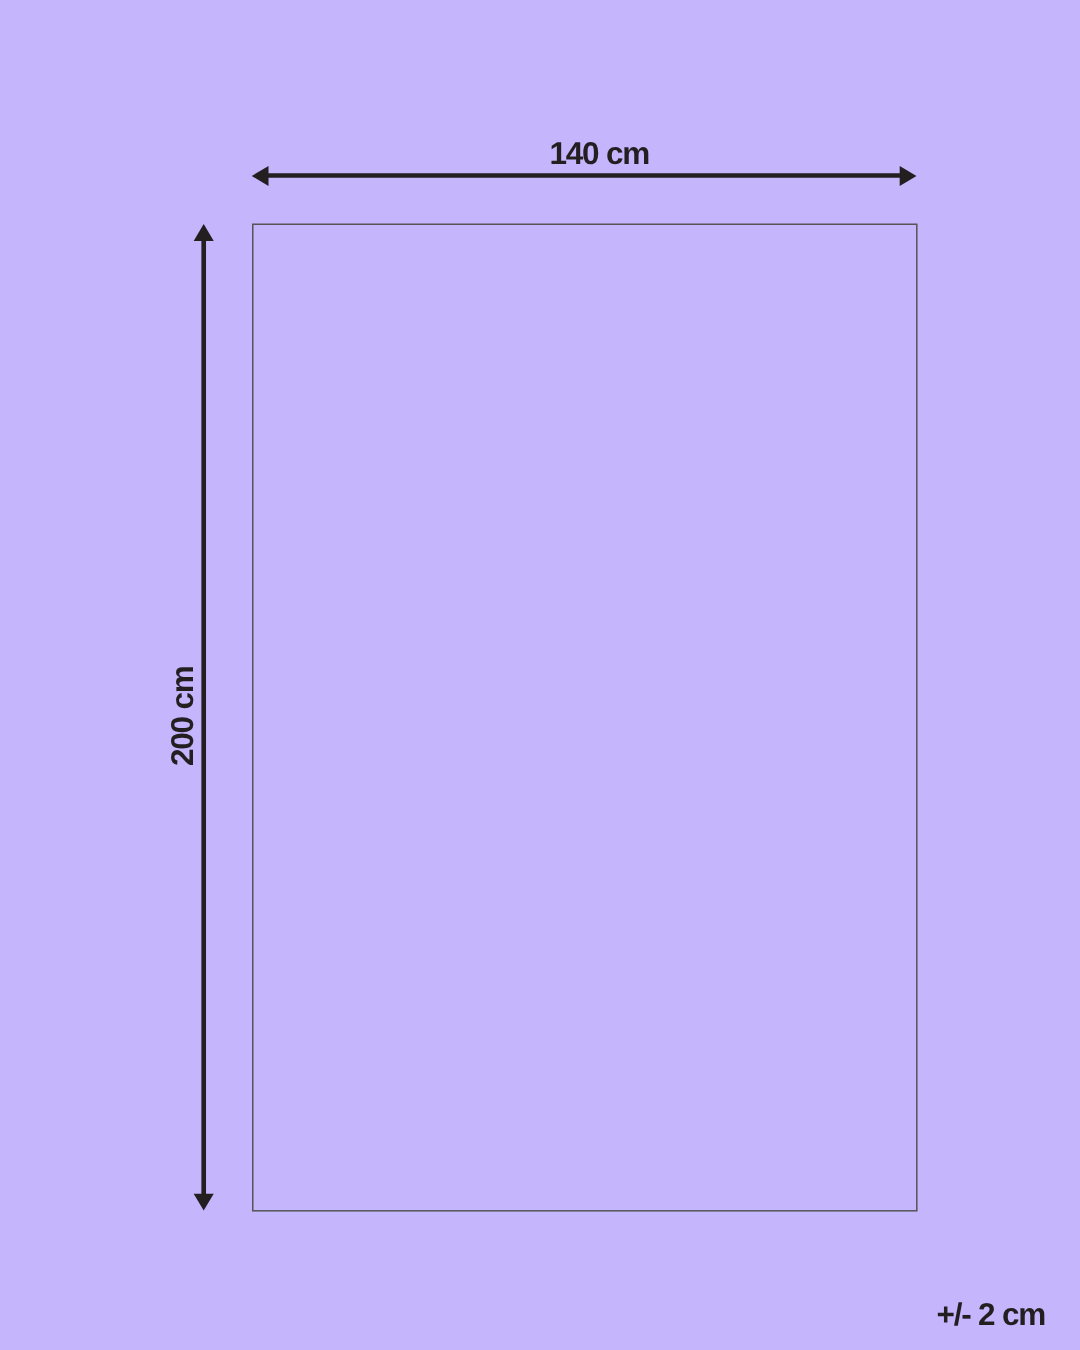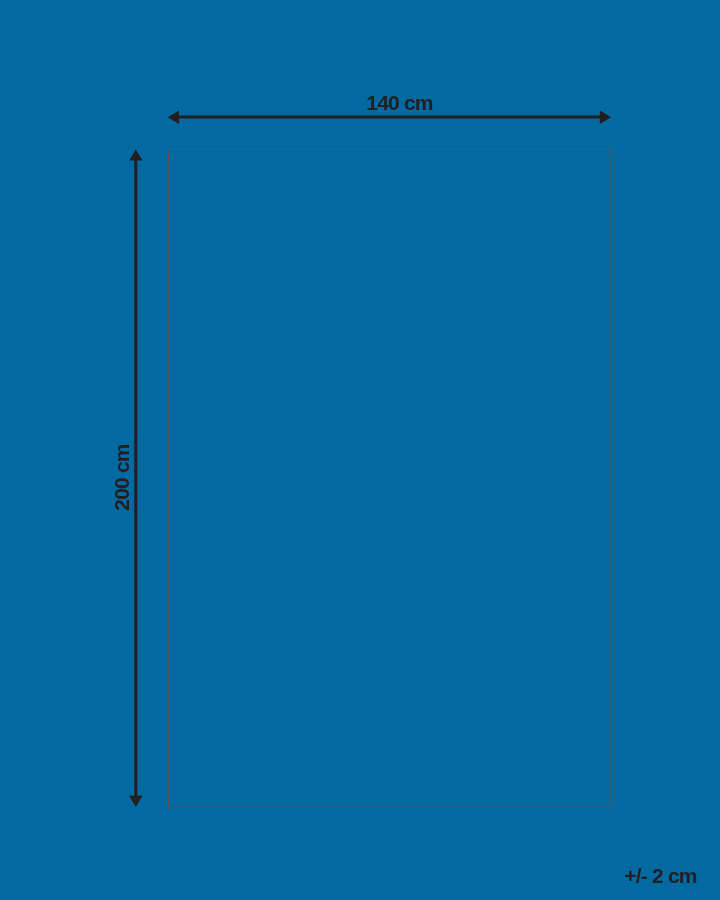--- a/index.html
+++ b/index.html
@@ -1,16 +1,16 @@
 <!DOCTYPE html>
 <html><head>
 <meta charset="utf-8">
 <style>
   html,body{margin:0;padding:0;background:#ffffff;}
-  .canvas{position:relative;width:720px;height:900px;background:#0369a1;overflow:hidden;}
+  .canvas{position:relative;width:720px;height:900px;background:#c4b5fd;overflow:hidden;}
   svg text{font-family:"Liberation Sans",sans-serif;font-weight:bold;fill:#231f20;}
 </style>
 </head>
 <body>
 
 <div class="canvas">
 <svg width="720" height="900" viewBox="0 0 720 900" xmlns="http://www.w3.org/2000/svg">
 
   <rect x="168.5" y="149.5" width="442.7" height="657.7" fill="none" stroke="#555555" stroke-width="1"></rect>
 

